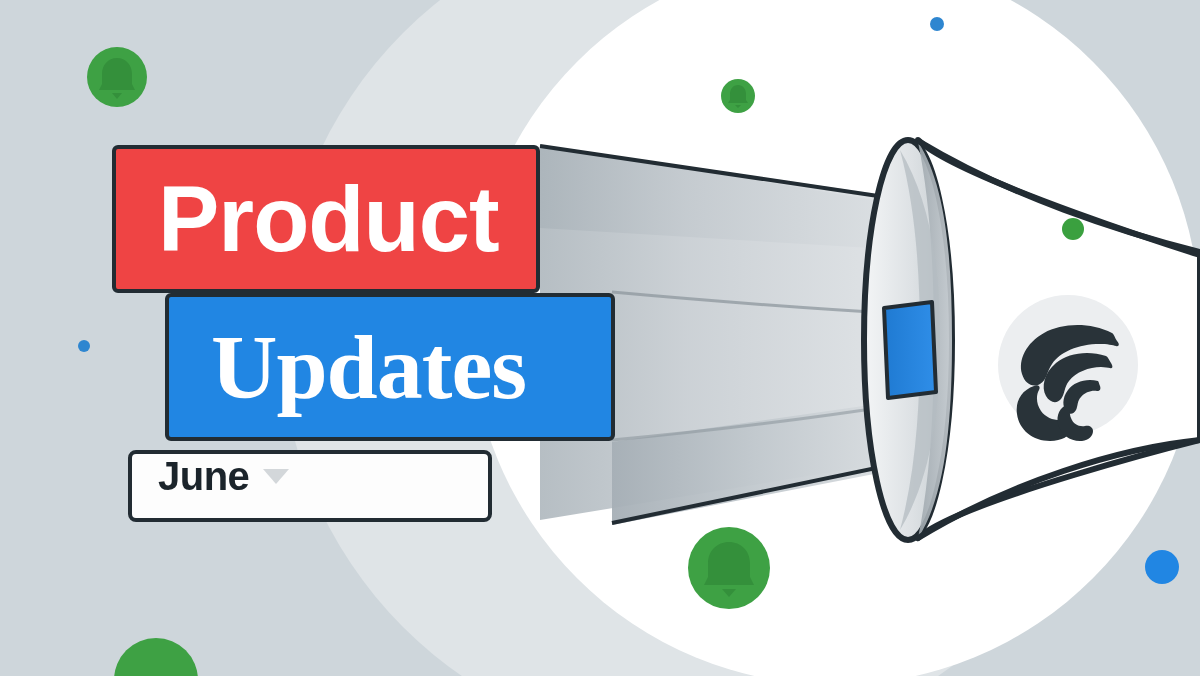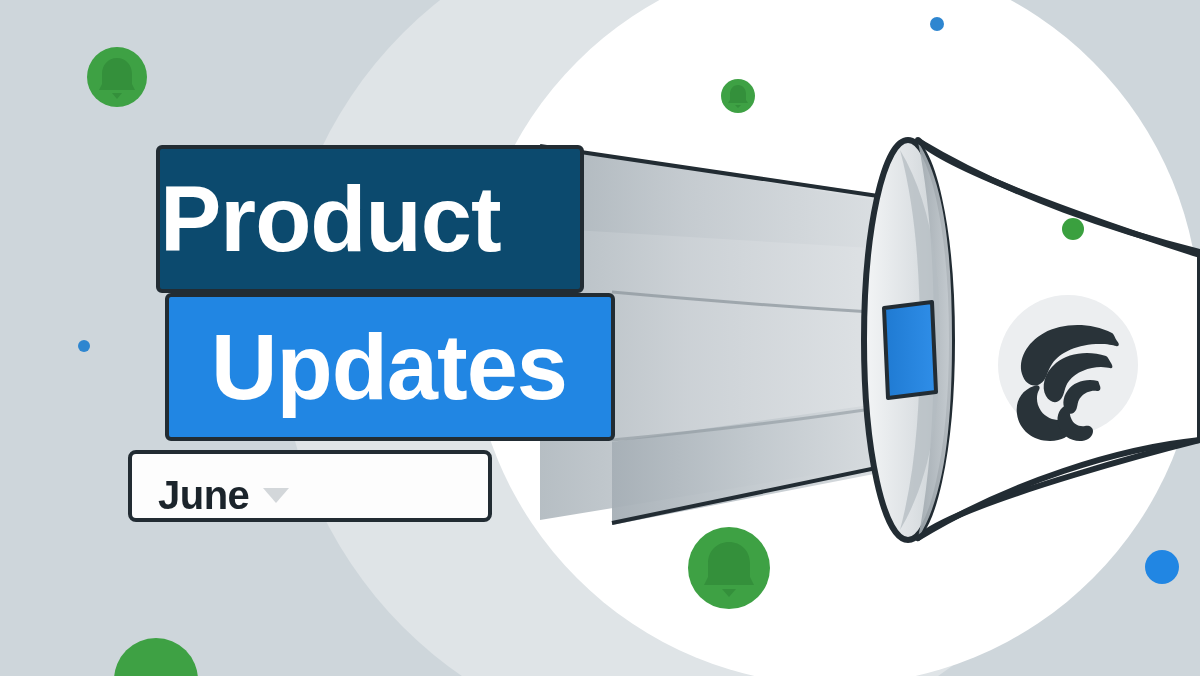--- a/index.html
+++ b/index.html
@@ -34,47 +34,48 @@
     font-weight: 700;
     letter-spacing: -1px;
     line-height: 1;
     white-space: nowrap;
   }
   #banner-product {
     left: 112px;
     top: 145px;
     width: 428px;
     height: 148px;
-    background: #0c4a6e;
+    background: #ef4444;
+    padding-left: 42px;
     font-size: 92px;
     z-index: 6;
-    margin-left: 44px;
   }
   #banner-updates {
     left: 165px;
     top: 293px;
     width: 450px;
     height: 148px;
     background: #2186e3;
     padding-left: 42px;
     font-size: 92px;
     z-index: 5;
+    font-family: Liberation Serif, serif;
   }
   #date-bar {
     position: absolute;
     left: 128px;
     top: 450px;
     width: 364px;
     height: 72px;
     box-sizing: border-box;
     border: 4px solid #222c33;
     border-radius: 8px;
     background: #fdfdfd;
     display: flex;
-    align-items: flex-end;
+    align-items: flex-start;
     padding-left: 26px;
     z-index: 7;
   }
   .date-field {
     display: flex;
     align-items: center;
     color: #1b242b;
     font-size: 40px;
     font-weight: 700;
     letter-spacing: -0.5px;

